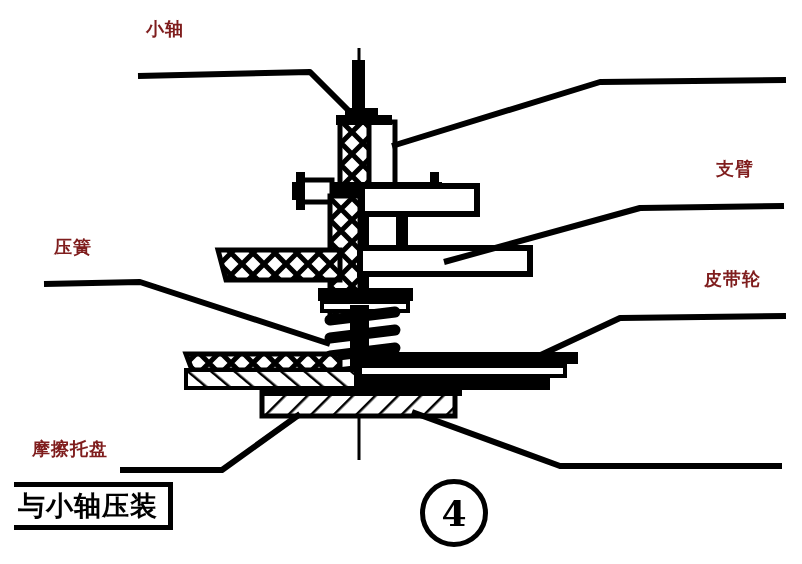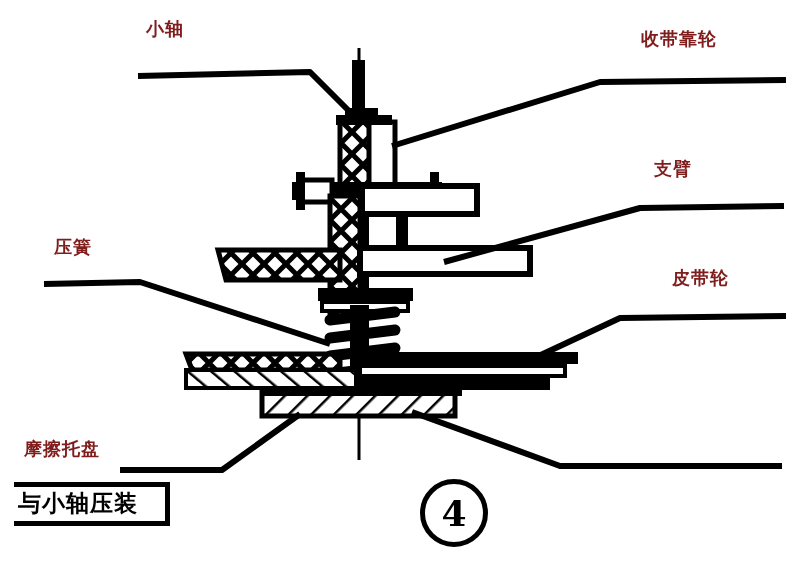--- a/index.html
+++ b/index.html
@@ -22,25 +22,25 @@
     font-size: 18px;
     line-height: 1;
     letter-spacing: 1px;
     white-space: nowrap;
     font-family: "DejaVu Sans", "Liberation Sans", sans-serif;
   }
   .boxed-label {
     position: absolute;
     color: #000000;
     font-weight: 700;
-    font-size: 23px;
+    font-size: 27px;
     line-height: 1;
     letter-spacing: 1px;
     white-space: nowrap;
-    padding: 5px 27px 6px 4px;
+    padding: 5px 10px 6px 4px;
     border-top: 5px solid #000;
     border-right: 5px solid #000;
     border-bottom: 5px solid #000;
     border-left: 0;
   }
   .fignum {
     position: absolute;
     width: 58px;
     height: 58px;
     border: 5px solid #000;
@@ -167,28 +167,27 @@
     <g>
       <path d="M412,412 L560,466 L782,466" stroke="#000" stroke-width="6" fill="none" stroke-linejoin="round"></path>
     </g>
     <g>
       <path d="M300,414 L222,470 L120,470" stroke="#000" stroke-width="6" fill="none" stroke-linejoin="round"></path>
     </g>
   </svg>
 
   <div class="label" style="left:146px; top:20px;">小轴</div>
 
-  <div class="label" style="left:641px; top:30px;">收带靠轮</div>
 
-  <div class="label" style="left:654px; top:160px;">支臂</div>
+  <div class="label" style="left:716px; top:160px;">支臂</div>
 
   <div class="label" style="left:54px; top:238px;">压簧</div>
 
-  <div class="label" style="left:672px; top:270px;font-family:Liberation Mono, monospace;">皮带轮</div>
+  <div class="label" style="left:704px; top:270px;">皮带轮</div>
 
 
-  <div class="label" style="left:24px; top:440px;">摩擦托盘</div>
+  <div class="label" style="left:32px; top:440px;">摩擦托盘</div>
 
   <div class="boxed-label" style="left:14px; top:482px;">与小轴压装</div>
 
   <div class="fignum" style="left:420px; top:479px;">4</div>
 
 </div>
 
 </body></html>

